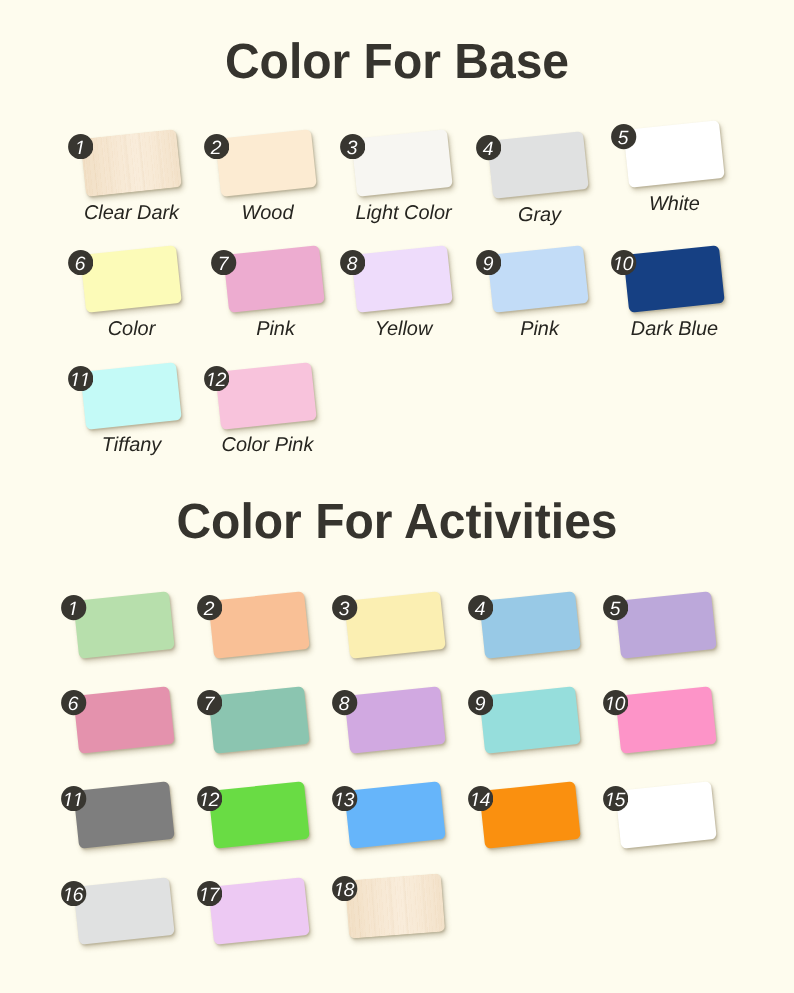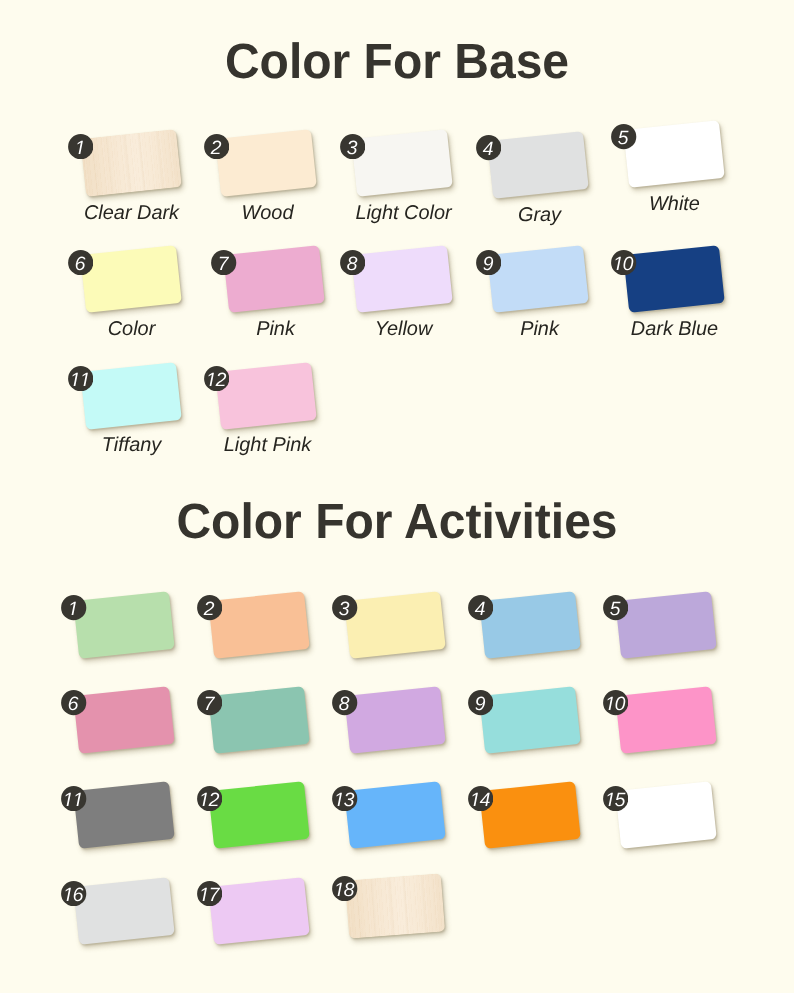--- a/index.html
+++ b/index.html
@@ -185,21 +185,21 @@
       <div class="chip" style="background-color:#F8C3DC"></div>
       <div class="badge">
         <svg viewBox="0 0 25 25" xmlns="http://www.w3.org/2000/svg">
           <circle cx="12.5" cy="12.5" r="12.4" fill="#383630"></circle>
           <g fill="#ffffff">
             <path d="M289 1000L324 1180L701 1409H867L593 0H409L650 1223Z" transform="translate(1.67,19.80) scale(0.00937,-0.00937)"></path>
             <path d="M-12 0 12 127Q67 220 135 293Q203 366 277 426Q351 485 428 534Q504 583 576 628Q647 674 710 719Q772 764 819 815Q866 866 893 926Q920 987 920 1063Q920 1161 858 1222Q795 1282 689 1282Q580 1282 499 1222Q418 1163 381 1044L211 1081Q265 1251 389 1340Q513 1430 700 1430Q882 1430 996 1332Q1109 1234 1109 1078Q1109 972 1058 875Q1007 778 904 689Q802 600 596 470Q449 377 358 301Q268 225 222 153H949L920 0Z" transform="translate(11.45,19.80) scale(0.00937,-0.00937)"></path>
           </g>
         </svg>
       </div>
-      <div class="label">Light Pink</div>
+      <div class="label">Color Pink</div>
     </div>
   </div>
 <div id="grid-act" class="grid">
     <div class="cell" style="left: 75.95px; top: 595.95px;">
       <div class="chip" style="background-color:#B7DFAC"></div>
       <div class="badge">
         <svg viewBox="0 0 25 25" xmlns="http://www.w3.org/2000/svg">
           <circle cx="12.5" cy="12.5" r="12.4" fill="#383630"></circle>
           <g fill="#ffffff">
             <path d="M289 1000L324 1180L701 1409H867L593 0H409L650 1223Z" transform="translate(6.56,19.80) scale(0.00937,-0.00937)"></path>

